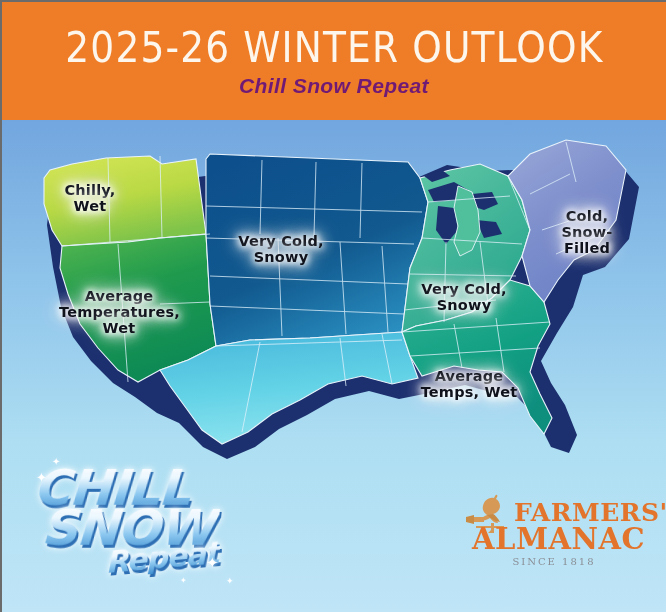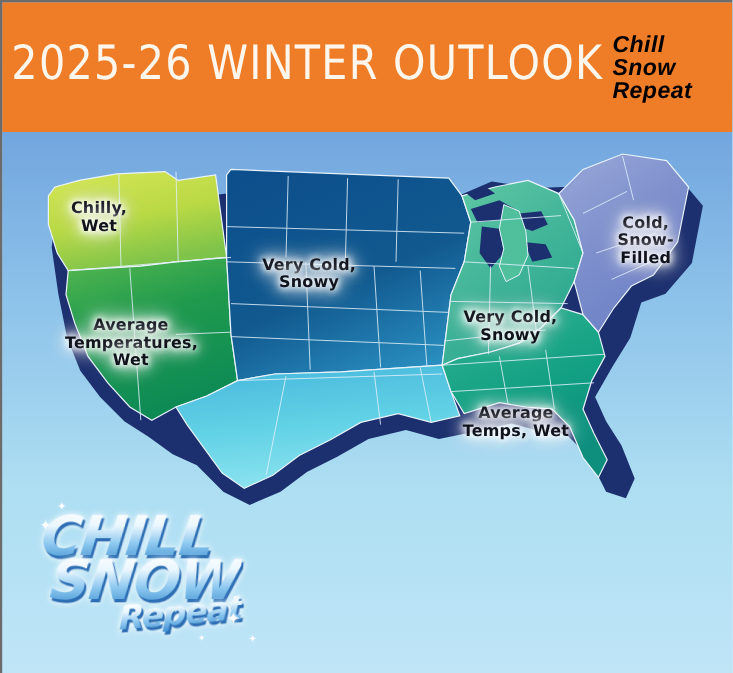--- a/index.html
+++ b/index.html
@@ -12,29 +12,29 @@
     position:relative;width:666px;height:612px;overflow:hidden;
     box-sizing:border-box;
     border-left:2px solid #6b6b6b;
     border-top:2px solid #6b6b6b;
     background:linear-gradient(180deg,#5f93d6 0%,#6ea2dd 16%,#8ec3ea 45%,#addef2 72%,#bfe5f7 100%);
   }
   
   #header{
     position:absolute;left:0;top:0;width:100%;height:118px;
     background:#ef7d27;
-    display:flex;flex-direction:row;align-items:center;justify-content:center;
+    display:flex;flex-direction:column;align-items:center;justify-content:center;
   }
   #title{
     color:#fdf6ec;font-size:43px;letter-spacing:1.2px;font-weight:400;
     font-family:"DejaVu Sans Condensed","Liberation Sans",sans-serif;
     transform:scaleX(.97);line-height:1;margin:0 0 6px 0;white-space:nowrap;
   }
   #subtitle{
-    color:#000000;font-size:21px;font-style:italic;font-weight:bold;
+    color:#701a75;font-size:21px;font-style:italic;font-weight:bold;
     letter-spacing:.4px;line-height:1;margin:0;
   }
   
   #map-wrap{position:absolute;left:0;top:118px;width:666px;height:494px;}
   svg#usmap{position:absolute;left:8px;top:14px;width:650px;height:340px;}
   
   .maplabel{
     position:absolute;
     font-family:"DejaVu Sans","Liberation Sans",sans-serif;
     color:#10131c;font-size:14.5px;font-weight:600;line-height:1.12;
@@ -43,21 +43,21 @@
       0 0 7px #ffffff,0 0 7px #ffffff,0 0 12px #ffffff,
       0 0 16px #ffffff,0 0 20px #ffffff,0 0 26px rgba(255,255,255,.85);
     pointer-events:none;
   }
   #lab-nw{left:48px;top:62px;width:80px;text-align:center;}
   #lab-w{left:57px;top:168px;width:120px;}
   #lab-plains{left:224px;top:113px;width:110px;}
   #lab-south{left:244px;top:265px;width:110px;}
   #lab-midatl{left:407px;top:161px;width:110px;}
   #lab-se{left:407px;top:248px;width:120px;}
-  #lab-ne{left:550px;top:75px;width:70px;}
+  #lab-ne{left:550px;top:88px;width:70px;}
   
   #logo-chill{position:absolute;left:28px;top:335px;width:215px;height:135px;}
   .cs-word{
     position:absolute;font-weight:bold;font-style:italic;
     font-family:"DejaVu Sans","Liberation Sans",sans-serif;
     letter-spacing:-1px;line-height:1;
     background:linear-gradient(180deg,#ffffff 0%,#eaf6fe 30%,#8ec9f0 62%,#3f8fd0 100%);
     -webkit-background-clip:text;background-clip:text;color:transparent;
     text-shadow:none;
     filter:drop-shadow(2px 3px 0 #2e6fb4) drop-shadow(0 0 3px #ffffff);
@@ -247,15 +247,31 @@
       <span class="spark" id="sp1">✦</span>
       <span class="spark" id="sp2">✦</span>
       <div class="cs-word" id="cs-chill">CHILL</div>
       <div class="cs-word" id="cs-snow">SNOW</div>
       <div class="cs-word" id="cs-repeat">Repeat</div>
       <span class="spark" id="sp3">✦</span>
       <span class="spark" id="sp4">✦</span>
       <span class="spark" id="sp5">✦</span>
     </div>
 
+    <div id="logo-fa">
+      <svg id="fa-rooster" viewBox="0 0 52 42">
+        <path fill="#d79a56" d="M30,4 C24,3 20,7 19,12 C18,16 20,19 23,21
+          C20,22 17,24 16,27 C19,27 23,26 26,24 C28,27 31,29 34,29
+          C33,25 31,22 29,20 C33,19 36,16 36,12 C36,9 34,6 32,5
+          C33,3 34,2 33,1 C32,0 31,2 30,4 Z"></path>
+        <path fill="#c98c46" d="M23,21 C26,24 30,27 36,28 C34,24 31,21 29,20 Z"></path>
+        <path fill="#d79a56" d="M27,29 L27,36 L24,39 L30,39 L30,29 Z"></path>
+        <path fill="#d79a56" d="M2,23 L20,23 L20,28 L2,28 Z"></path>
+        <path fill="#c98c46" d="M2,23 L10,21 L10,30 L2,28 Z"></path>
+        <path fill="#d79a56" d="M12,32 L40,32 L40,34 L12,34 Z"></path>
+      </svg>
+      <div id="fa-line1">FARMERS'</div>
+      <div id="fa-line2">ALMANAC</div>
+      <div id="fa-since">SINCE 1818</div>
+    </div>
 
   </div>
 </div>
 
 </body></html>

